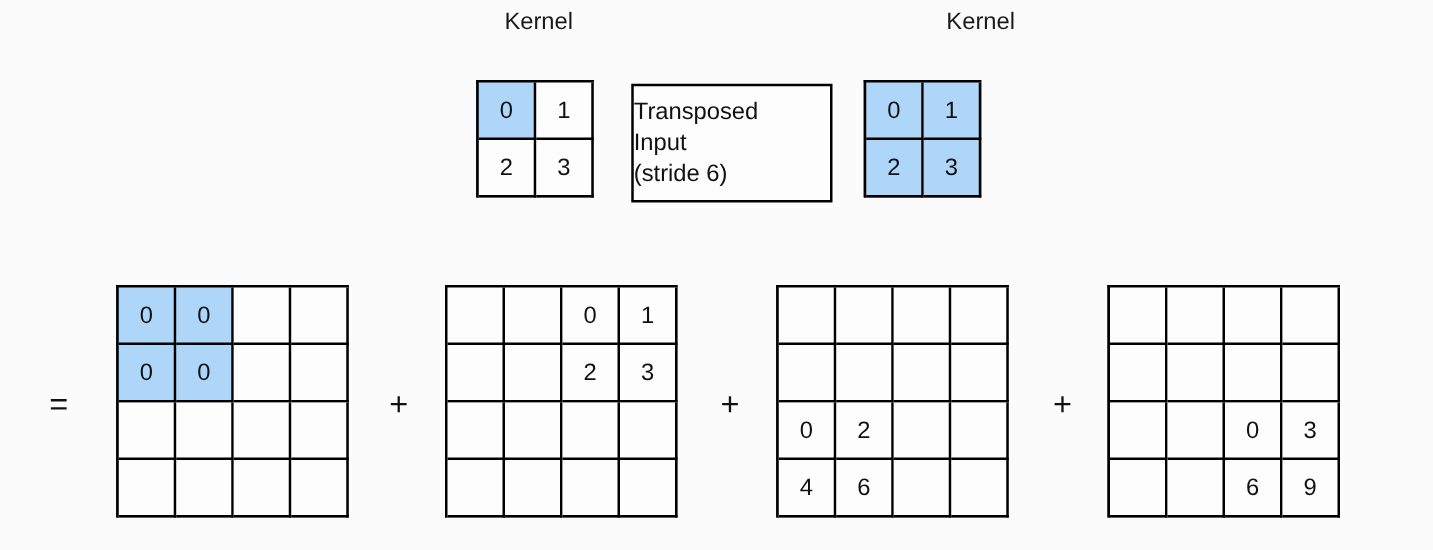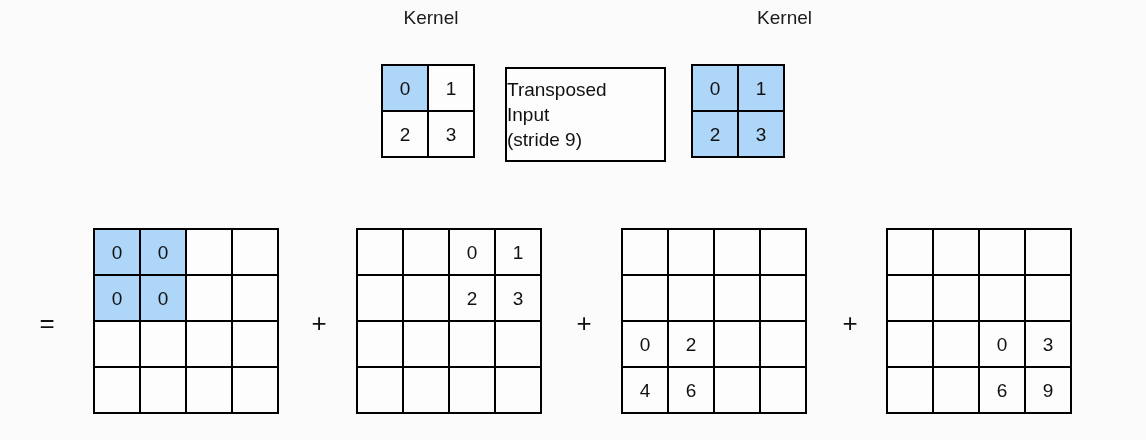--- a/index.html
+++ b/index.html
@@ -88,21 +88,21 @@
 <div class="abs grid cols2" id="input-grid" style="left:381px; top:64px;">
     <div class="cell hl">0</div>
     <div class="cell">1</div>
     <div class="cell">2</div>
     <div class="cell">3</div>
   </div>
 
 <div class="abs opbox" style="left:505px; top:67px; width:161px; height:95px;">
   <span>Transposed</span>
   <span>Input</span>
-  <span>(stride 9)</span>
+  <span>(stride 6)</span>
 </div>
 
 <div class="abs grid cols2" id="kernel-grid" style="left:691px; top:64px;">
     <div class="cell hl">0</div>
     <div class="cell hl">1</div>
     <div class="cell hl">2</div>
     <div class="cell hl">3</div>
   </div>
 
 <div class="abs op" style="left:34px; top:310px;">=</div>

